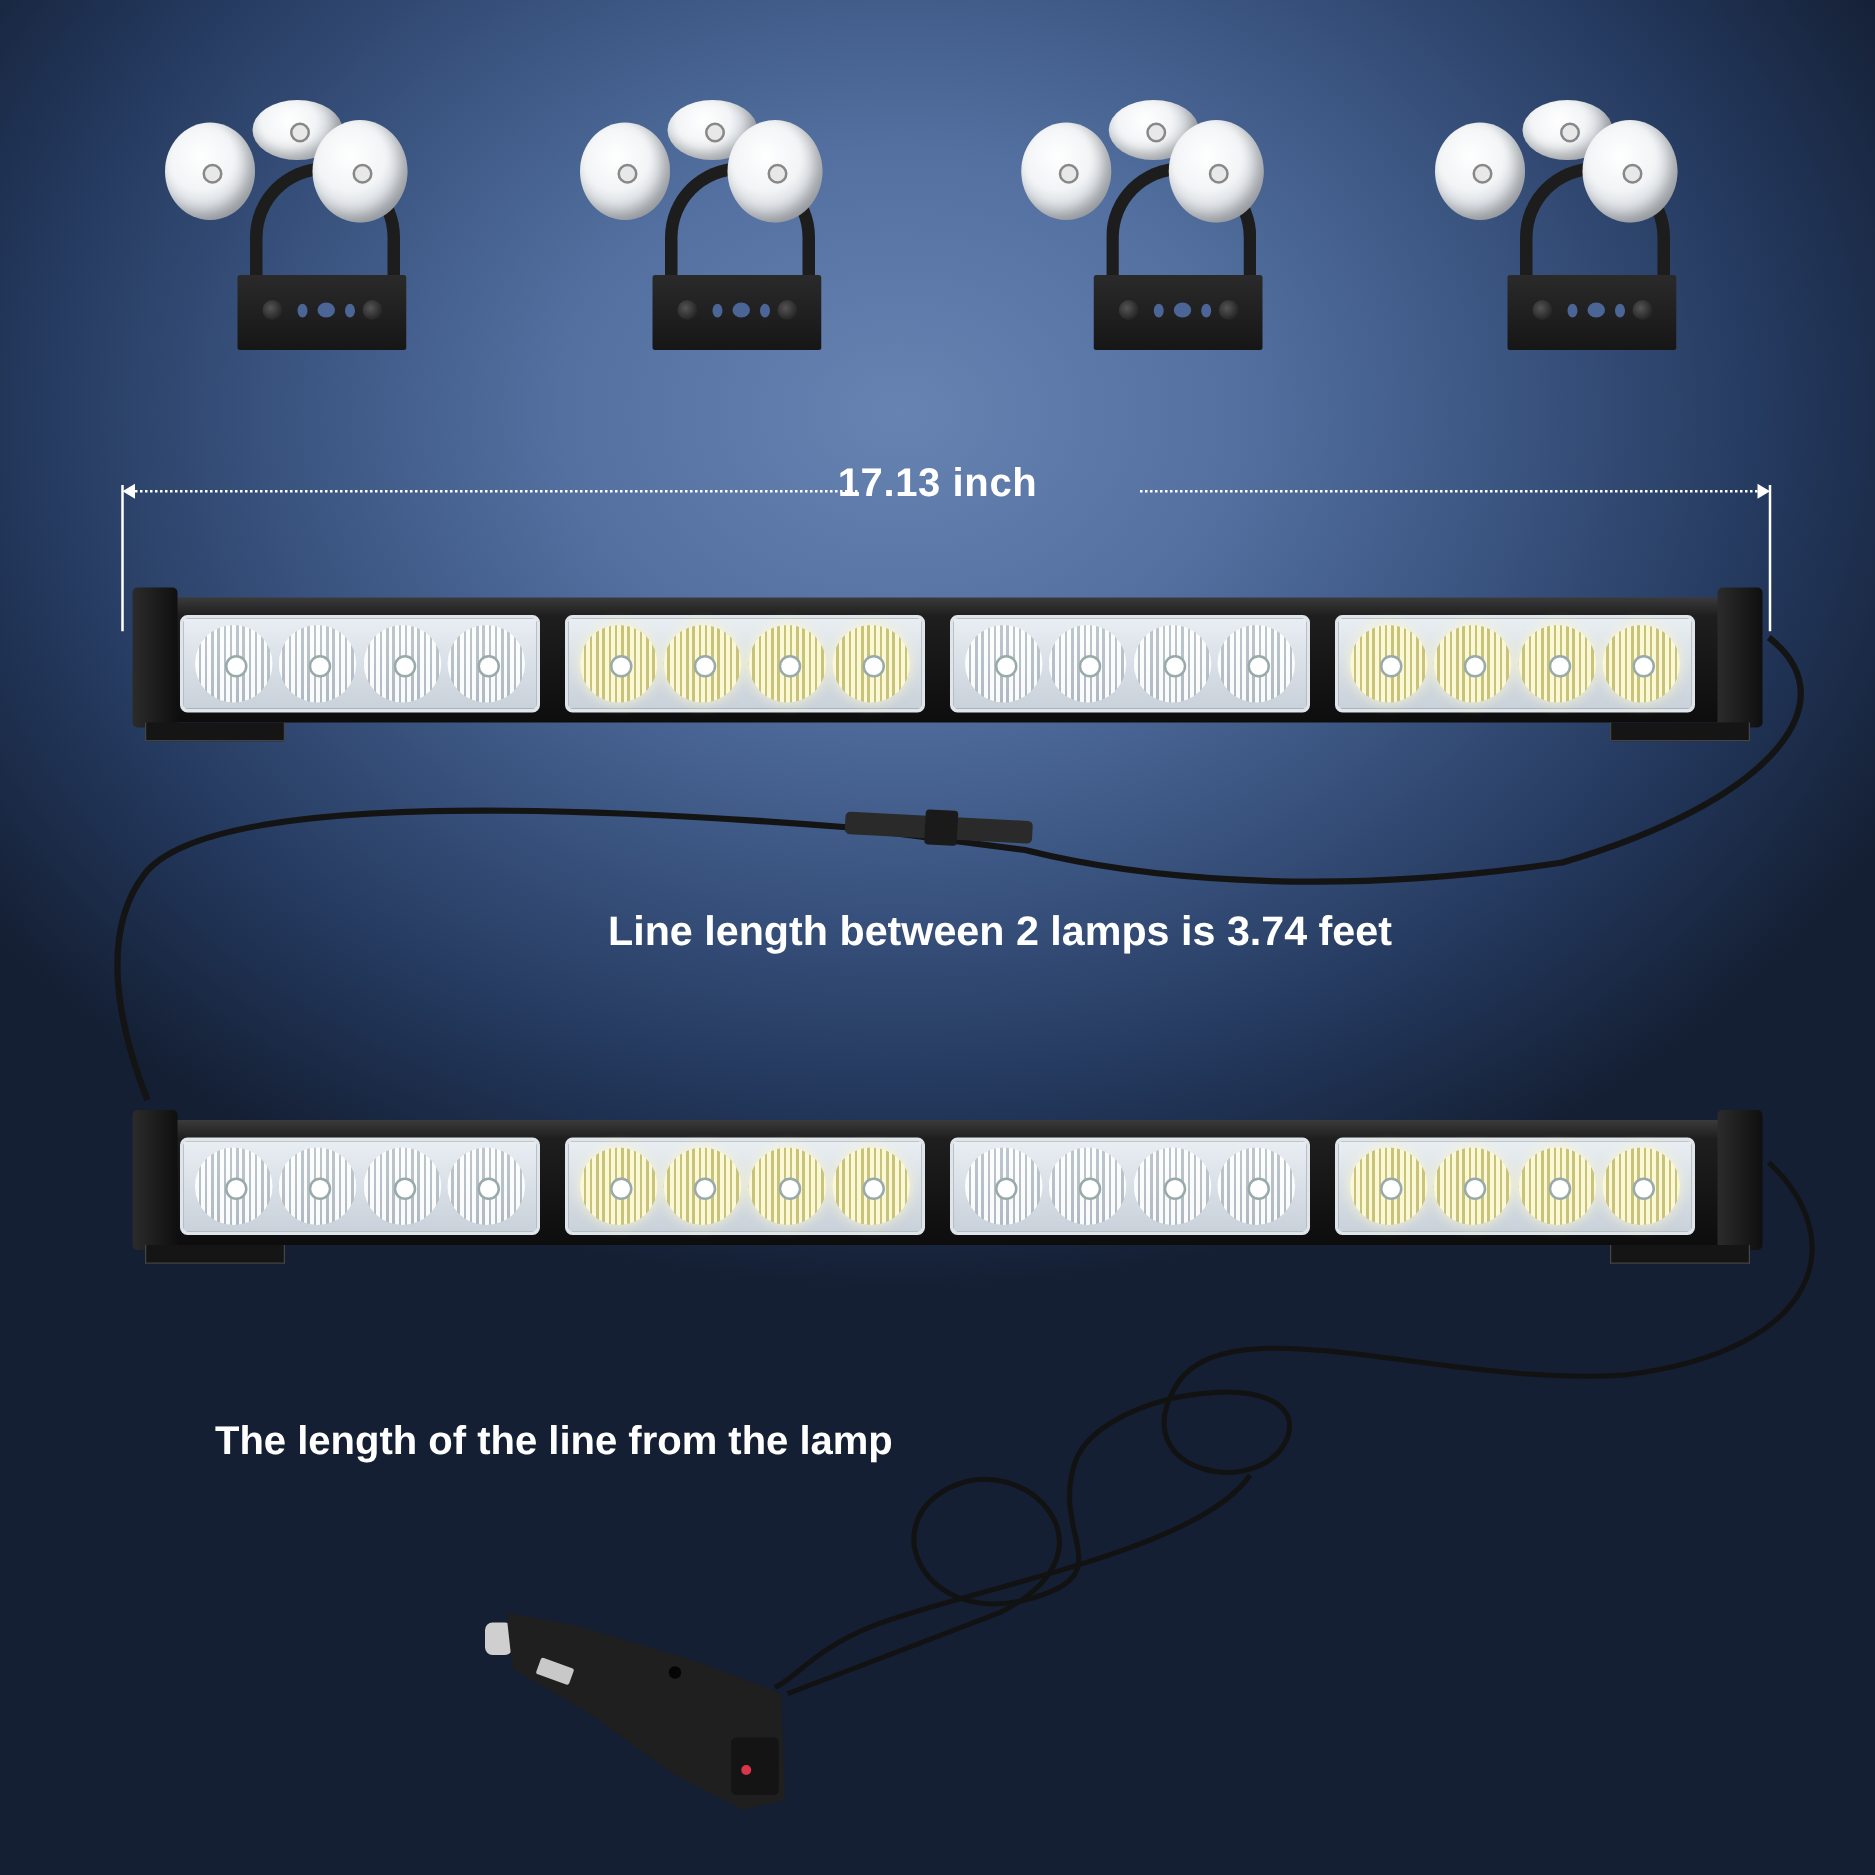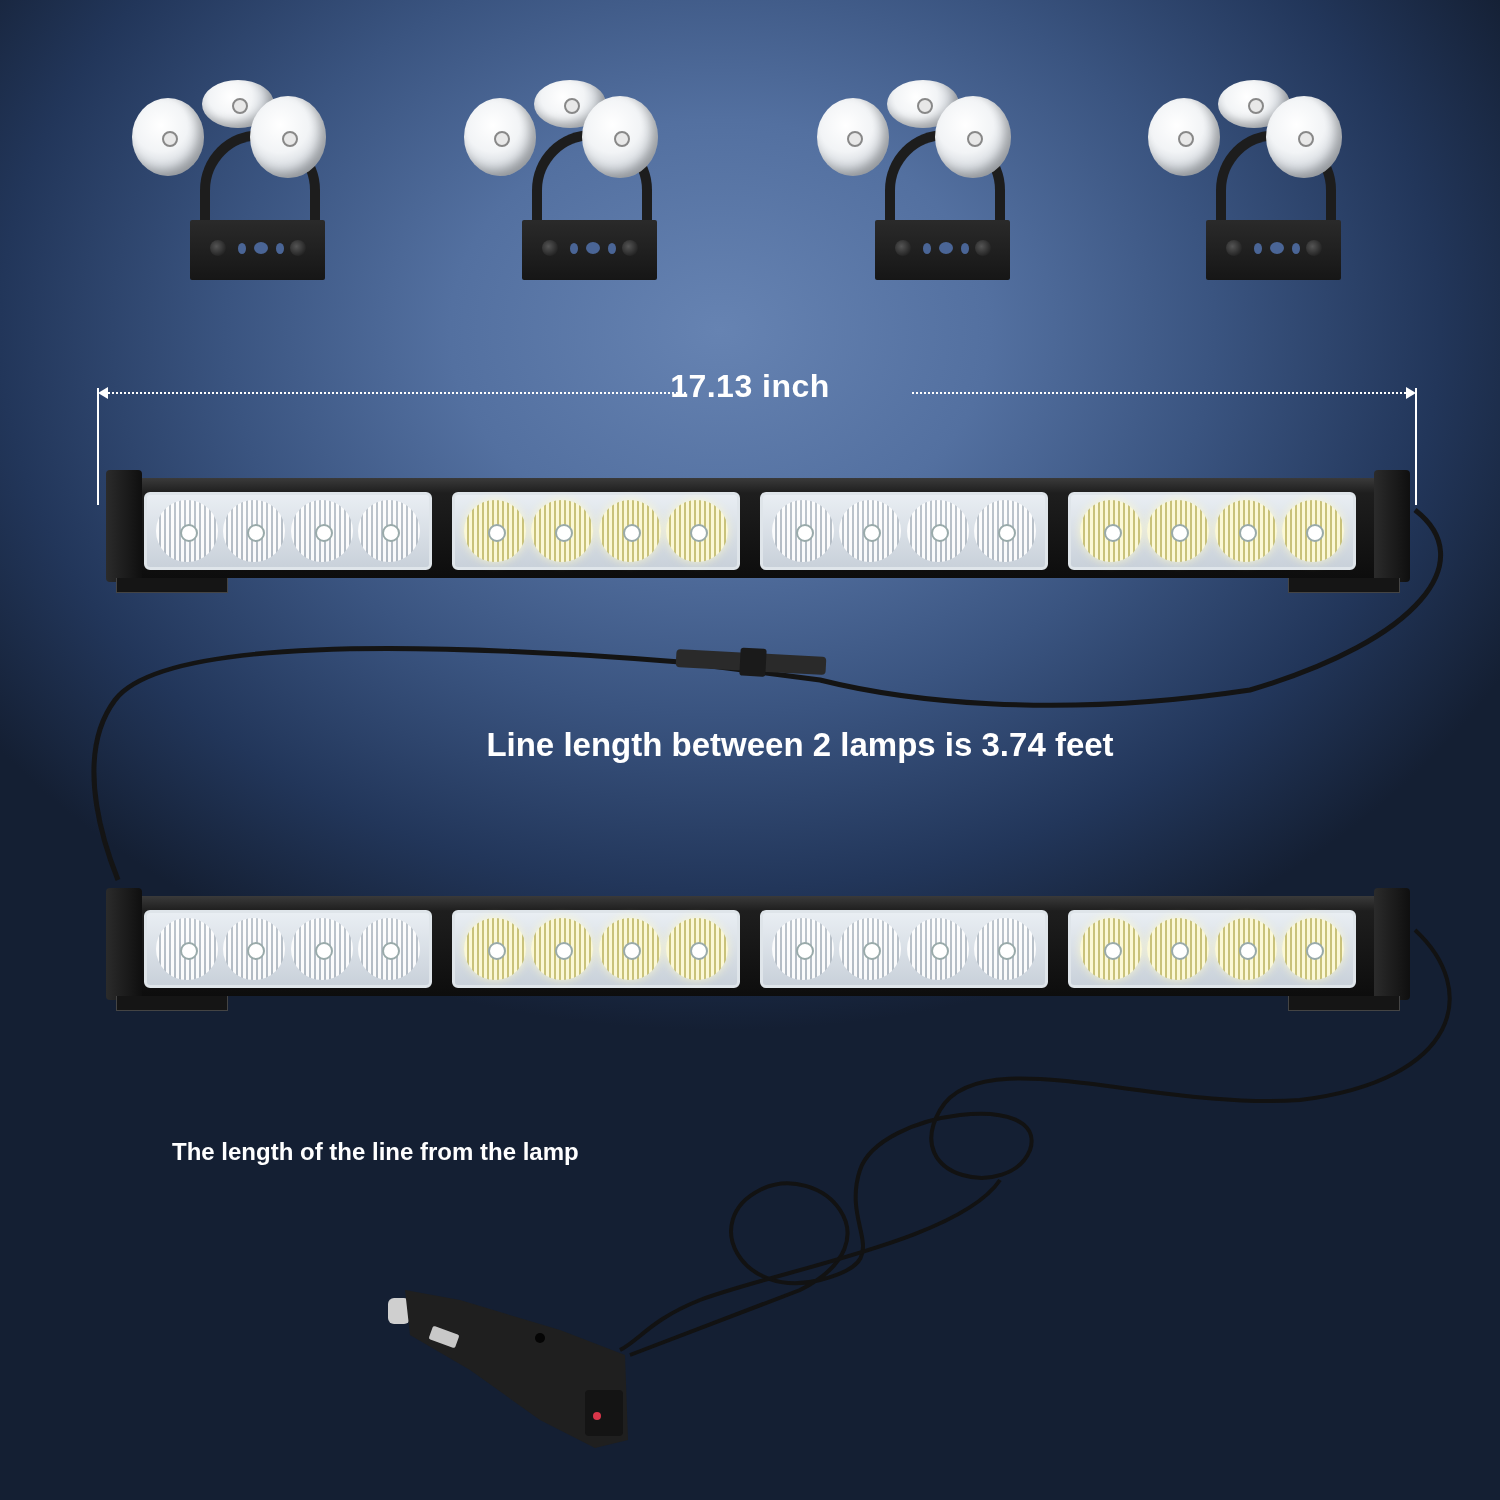--- a/index.html
+++ b/index.html
@@ -6,21 +6,21 @@
   body {
     width: 1500px; height: 1500px; position: relative; overflow: hidden;
     background: radial-gradient(ellipse 900px 700px at 720px 330px, #6683b2 0%, #5370a0 30%, #3a5480 55%, #22365a 80%, #141f33 100%);
     font-family: "Liberation Sans", sans-serif;
   }
   .abs { position: absolute; }
   .txt { color: #ffffff; font-weight: bold; }
   .dim-label { left: 0; width: 1500px; top: 368px; text-align: center; font-size: 32px; letter-spacing: 0.5px; }
   .dim-label span { background: transparent; padding: 0 14px; }
   .note1 { left: 0; width: 1600px; top: 726px; text-align: center; font-size: 33px; }
-  .note2 { left: 172px; top: 1128px; font-size: 24px; line-height: 48px; }
+  .note2 { left: 172px; top: 1128px; font-size: 32px; line-height: 48px; }
 
   
   .mount { width: 240px; height: 210px; }
   .cup { position: absolute; border-radius: 50%;
     background: radial-gradient(circle at 40% 35%, #ffffff 0%, #f2f4f6 40%, #cfd4da 70%, #a9b0b8 100%);
     box-shadow: inset -6px -6px 10px rgba(0,0,0,0.25); }
   .cup::after { content: ""; position: absolute; left: 50%; top: 50%; width: 12px; height: 12px; margin: -6px 0 0 -6px;
     border-radius: 50%; background: #e8e8e8; border: 2px solid #888; }
   .arm { position: absolute; border: 10px solid #1d1d1d; border-bottom: none; border-radius: 80px 80px 0 0; }
   .plate { position: absolute; background: linear-gradient(#2a2a2a, #161616); border-radius: 2px; }

